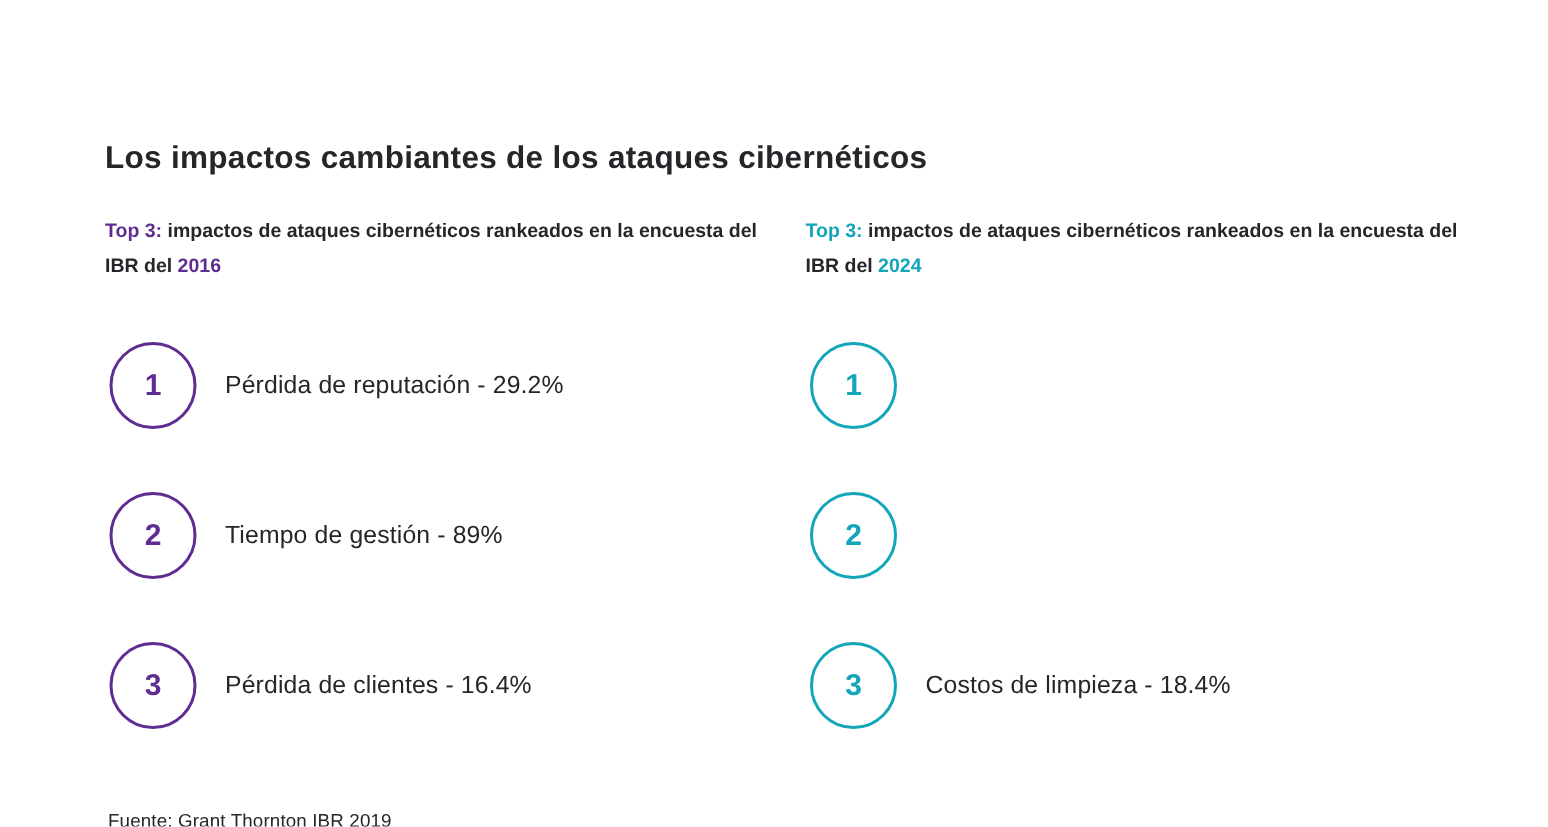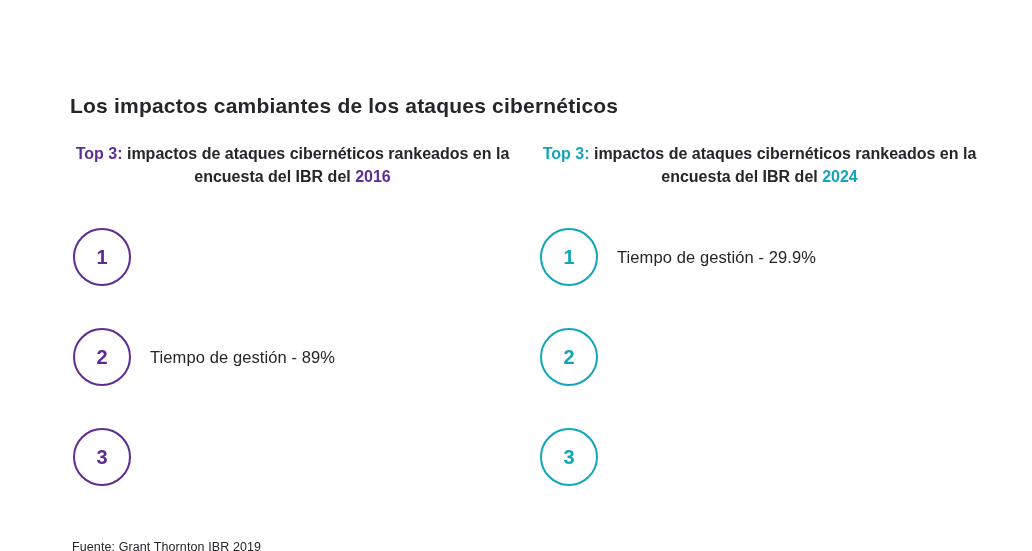--- a/index.html
+++ b/index.html
@@ -41,25 +41,24 @@
     display: flex;
     width: 920px;
   }
   .subtitle-col {
     width: 467px;
     flex: 0 0 467px;
   }
   .subtitle {
     margin: 0;
     width: 445px;
-    font-size: 16px;
+    font-size: 13px;
     line-height: 23px;
     font-weight: 600;
     color: var(--text, #26262a);
-    text-align: center;
   }
   .accent-purple .accent { color: var(--purple, #5f2d91); }
   .accent-teal   .accent { color: var(--teal, #13a5b8); }
 
   .items-row {
     position: absolute;
     left: 0;
     top: 186px;
     display: flex;
     width: 920px;
@@ -131,50 +130,52 @@
     </div>
   </div>
 
   <div class="items-row">
 
     <div class="items-col accent-purple">
       <div class="item">
         <div class="rank-circle">
             <span>1</span>
           </div>
+        <div class="item-label">Pérdida de reputación - 29.2%</div>
       </div>
       <div class="item">
         <div class="rank-circle">
             <span>2</span>
           </div>
         <div class="item-label">Tiempo de gestión - 89%</div>
       </div>
       <div class="item">
         <div class="rank-circle">
             <span>3</span>
           </div>
+        <div class="item-label">Pérdida de clientes - 16.4%</div>
       </div>
     </div>
 
     <div class="items-col accent-teal">
       <div class="item">
         <div class="rank-circle">
             <span>1</span>
           </div>
-        <div class="item-label">Tiempo de gestión - 29.9%</div>
       </div>
       <div class="item">
         <div class="rank-circle">
             <span>2</span>
           </div>
       </div>
       <div class="item">
         <div class="rank-circle">
             <span>3</span>
           </div>
+        <div class="item-label">Costos de limpieza - 18.4%</div>
       </div>
     </div>
 
   </div>
 
   <p class="source">Fuente: Grant Thornton IBR 2019</p>
 
 </div>
 
 </body></html>

